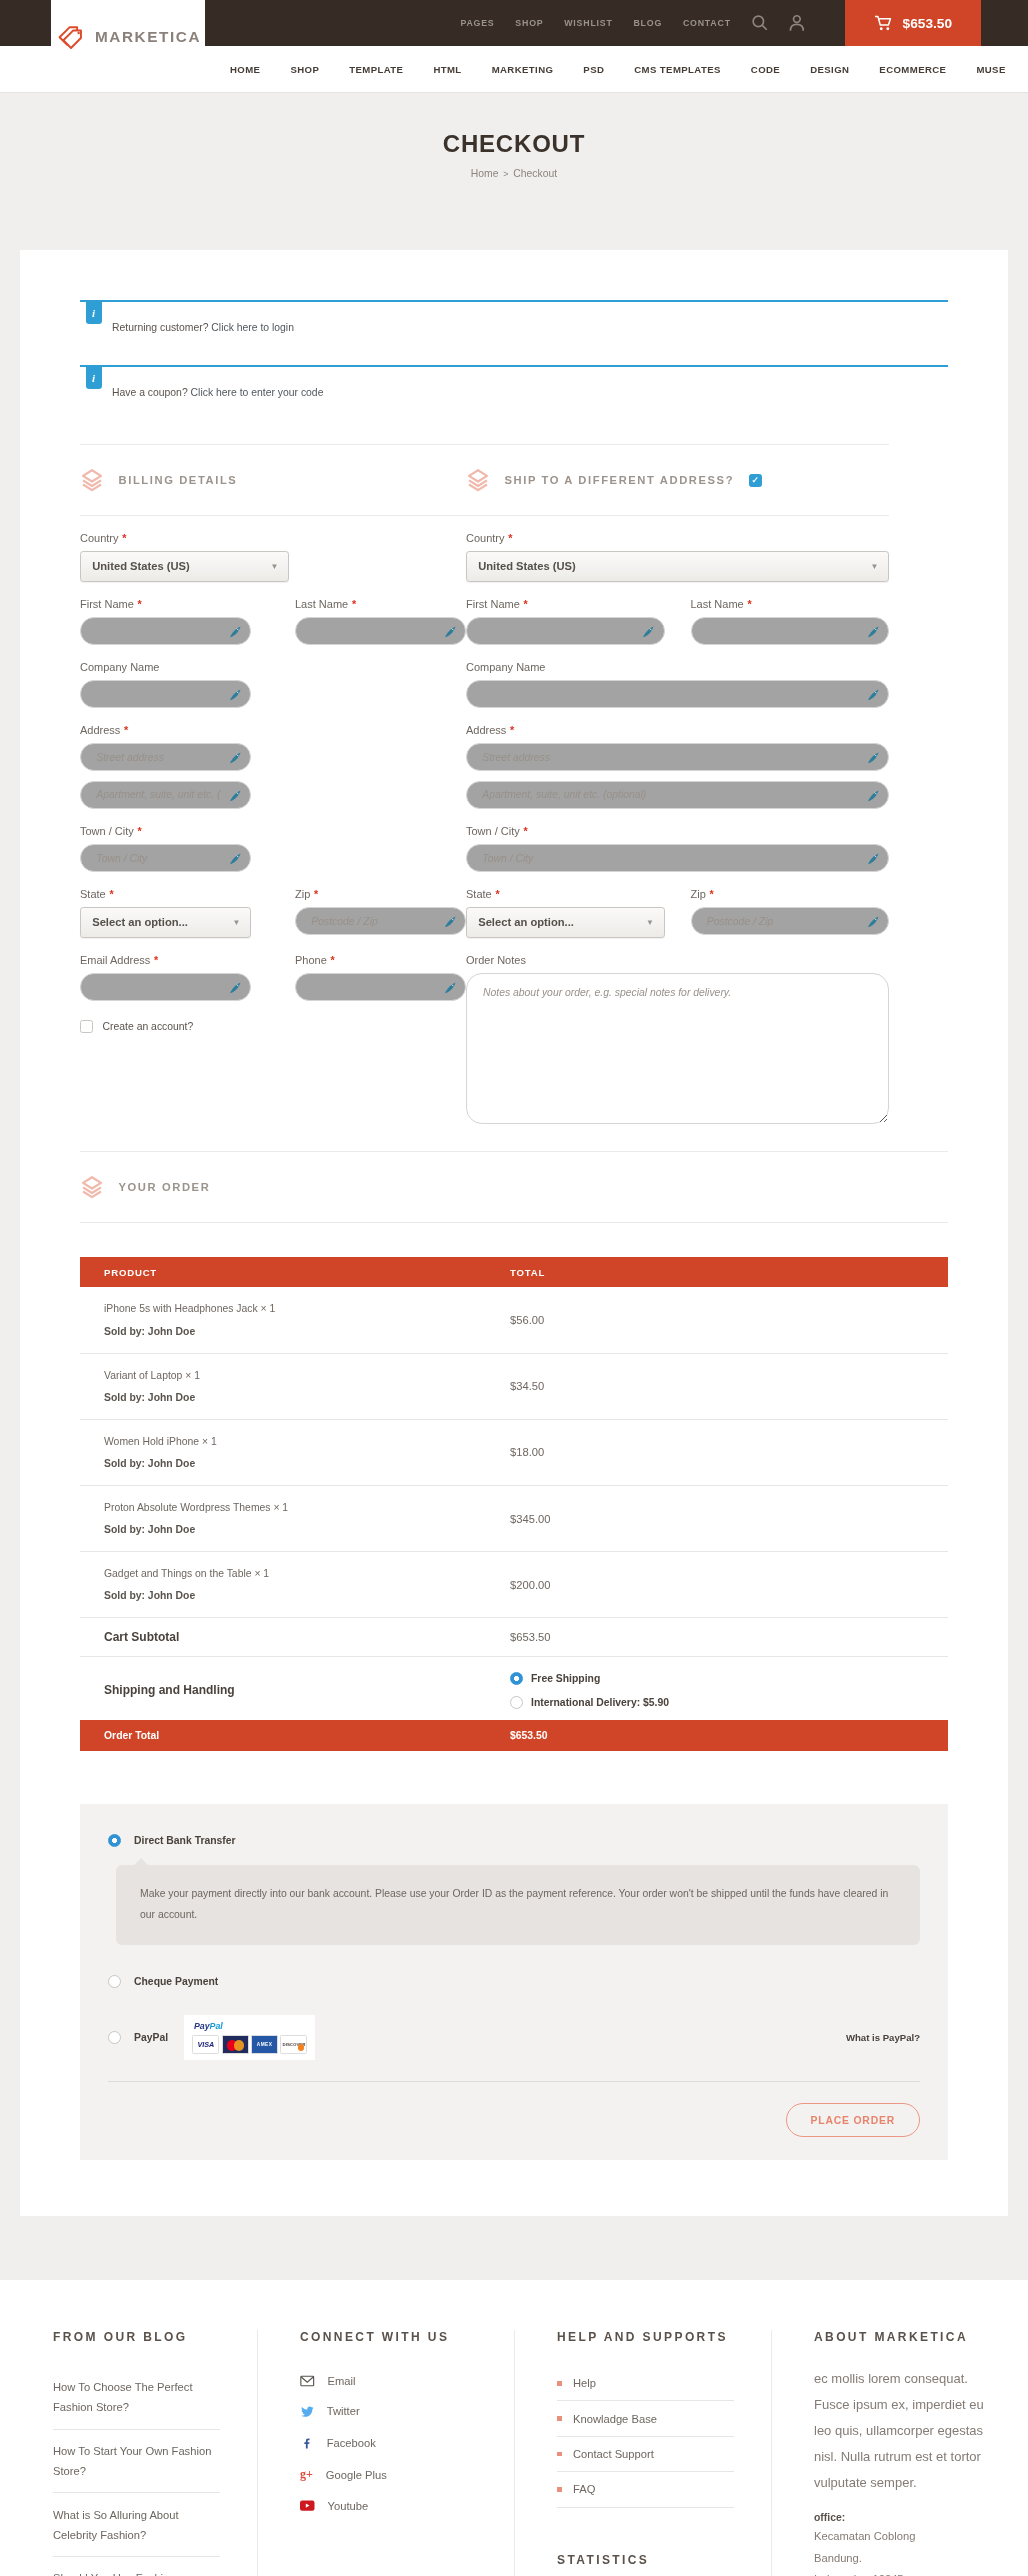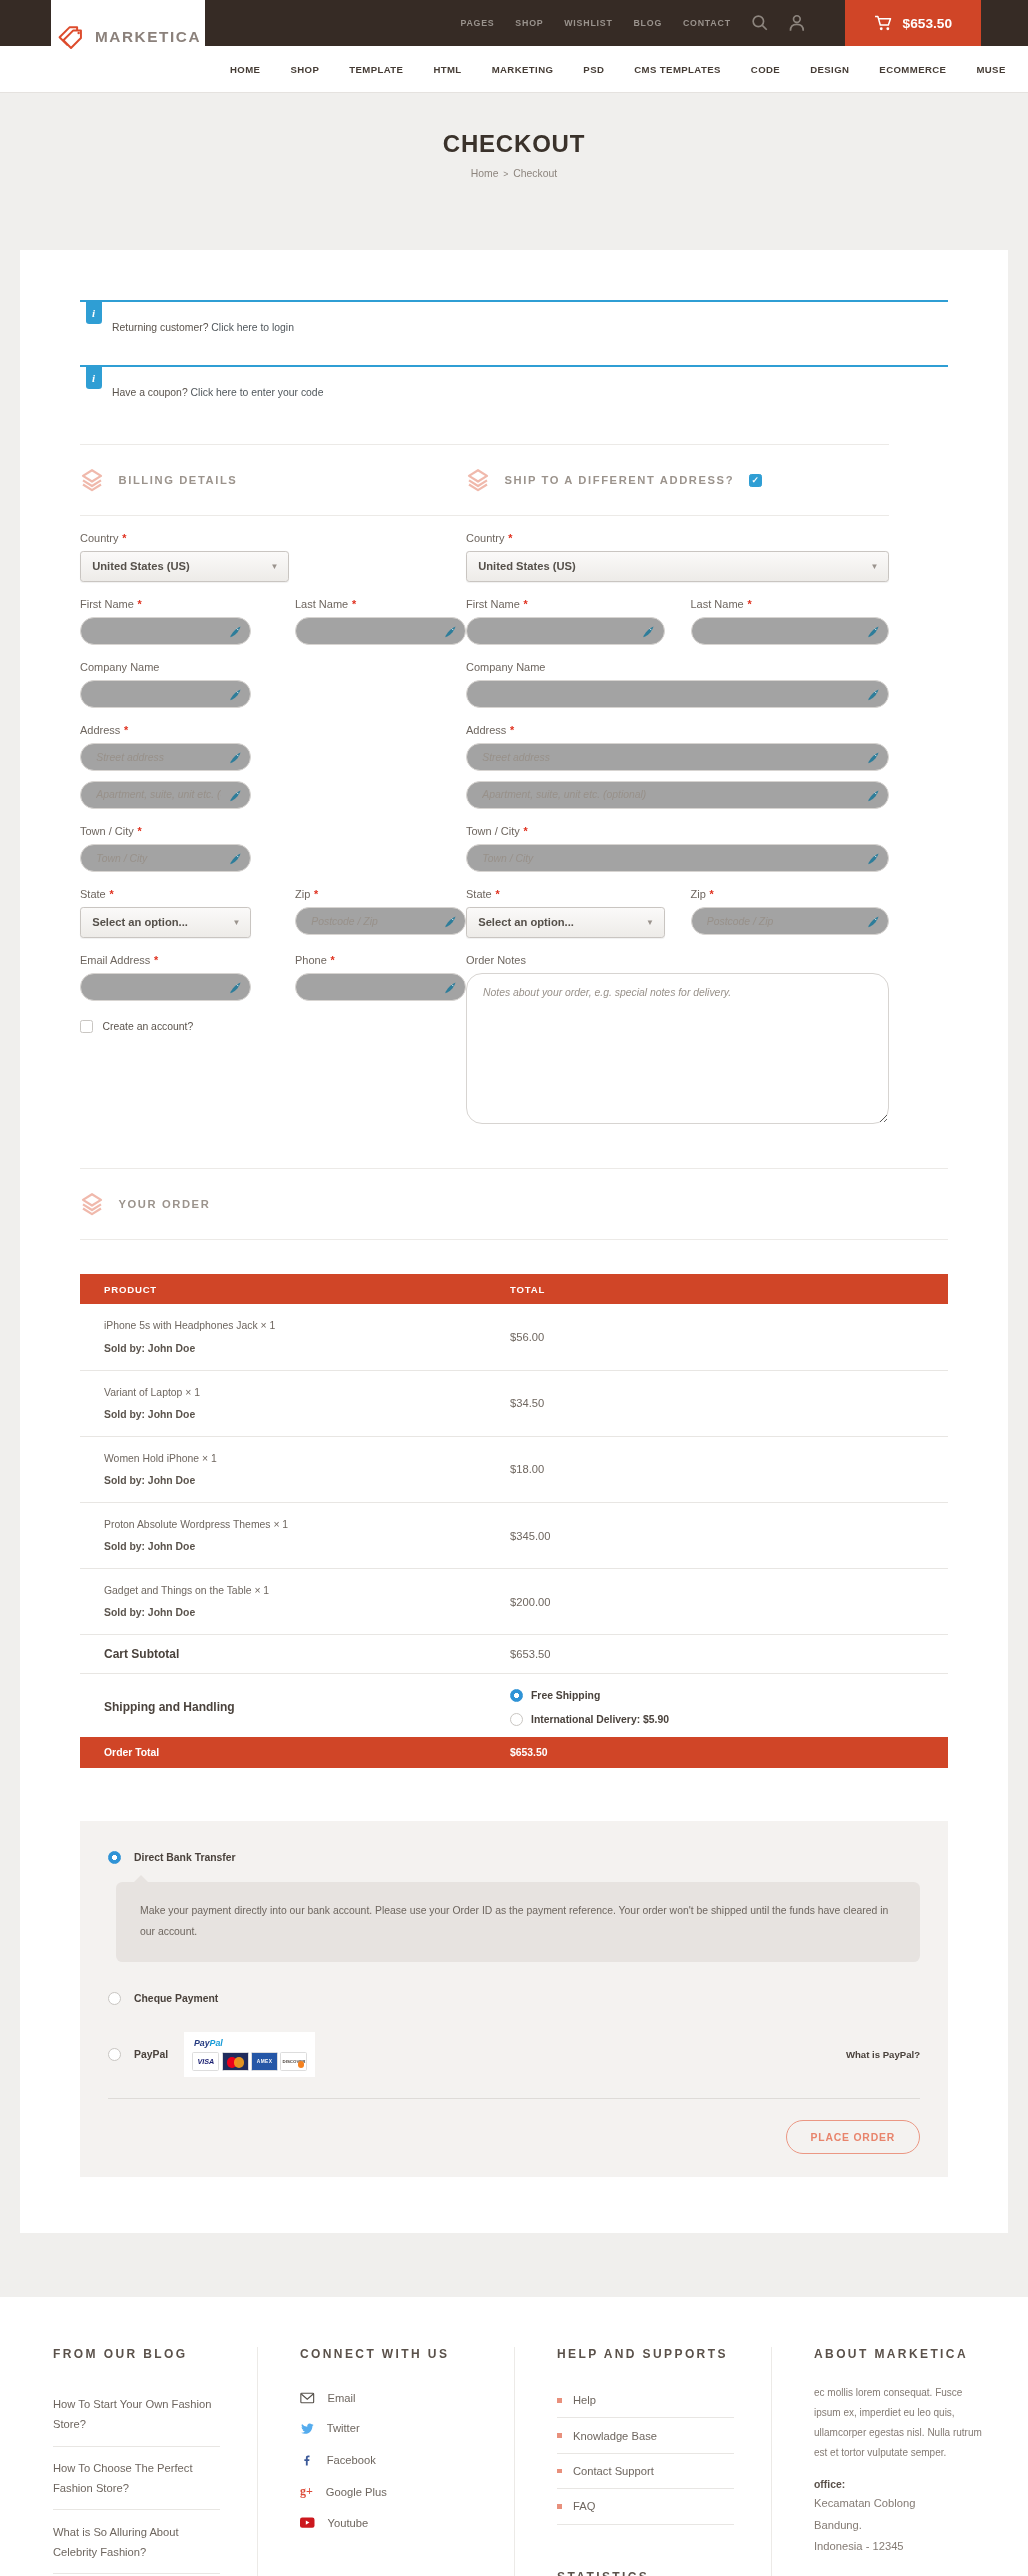--- a/index.html
+++ b/index.html
@@ -58,21 +58,21 @@
   .sel-country-b{width:209px}
   textarea.notes{width:100%;height:151px;border:0.8px solid #d7d4d1;border-radius:16px;padding:13px 16px;font-size:10.4px;color:#55504a;resize:vertical;font-family:"Liberation Sans",sans-serif;outline:none}
   textarea.notes::placeholder{font-style:italic;color:#98918a}
 
   .cbrow{display:flex;align-items:center;gap:9.6px;margin-top:19px;font-size:10.4px;color:#5a534c}
   .cb{width:13px;height:13px;border:0.8px solid #c9c6c2;border-radius:2.4px;background:#fff;display:inline-flex;align-items:center;justify-content:center;cursor:pointer}
   .cb.on{background:#2f9ed4;border-color:#2f9ed4;color:#fff;font-size:8.8px;font-weight:bold}
   .cb.on::after{content:"✓"}
 
   
-  .order-head{margin-top:42px}
+  .order-head{margin-top:25px}
   .otable{margin-top:34px}
   .ohdr{height:30.5px;background:#d04527;display:flex;align-items:center;color:#fff;font-size:9.6px;font-weight:bold;letter-spacing:0.8px}
   .c-prod{width:430px;padding-left:24px}
   .c-tot{flex:1}
   .orow{display:flex;align-items:center;border-bottom:0.8px solid #e8e6e3;padding:16px 0;min-height:64px}
   .orow .c-prod{padding-right:32px}
   .pname{font-size:10.4px;color:#6e665f;margin-bottom:11.2px}
   .psold{font-size:10.4px;font-weight:bold;color:#5a534c}
   .price{font-size:11.2px;color:#6e665f}
   .srow{display:flex;align-items:center;border-bottom:0.8px solid #e8e6e3;padding:12px 0}
@@ -113,21 +113,21 @@
   .fcol:first-child{padding-left:53px}
   .fh{font-size:12px;font-weight:bold;letter-spacing:2.4px;color:#5a514a;margin-bottom:22.5px}
   .bloglist .bitem{display:block;padding:11.2px 0;border-bottom:0.8px solid #e8e6e3;color:#6e665f;font-size:11.2px;line-height:1.8}
   .social{list-style:none}
   .social li{display:flex;align-items:center;gap:13px;padding:8.8px 0;font-size:11.2px;color:#6e665f;cursor:pointer}
   .gplus{color:#dd4b39;font-weight:bold;font-size:12px;font-family:"Liberation Serif",serif}
   .helplist{list-style:none}
   .helplist li{display:flex;align-items:center;gap:11.2px;padding:11.2px 0;border-bottom:0.8px solid #e8e6e3;font-size:11.2px;color:#6e665f;cursor:pointer}
   .sqbullet{width:4.8px;height:4.8px;background:#e8907c;flex:none}
   .stats-title{margin-top:45px}
-  .about-p{font-size:10px;color:#847b74;line-height:2;margin-bottom:16px}
+  .about-p{font-size:13px;color:#847b74;line-height:2;margin-bottom:16px}
   .office b{display:block;color:#5a514a;margin-bottom:3.2px}
   .office div{font-size:11.2px;color:#847b74;line-height:1.9}
 </style>
 </head>
 <body>
 
 <header class="top">
   <div class="logo">
     <svg width="30.5" height="30.5" viewBox="0 0 40 40">
       <g fill="#fff" stroke="#dd4b2c" stroke-width="2.6" stroke-linejoin="round">
@@ -563,22 +563,22 @@
     <div class="place-wrap">
       <button class="btn-pill">PLACE ORDER</button>
     </div>
   </div>
 </main>
 
 <footer>
   <div class="fcol">
     <div class="fh">FROM OUR BLOG</div>
     <div class="bloglist">
+      <a class="bitem">How To Choose The Perfect Fashion Store?</a>
       <a class="bitem">How To Start Your Own Fashion Store?</a>
-      <a class="bitem">How To Choose The Perfect Fashion Store?</a>
       <a class="bitem">What is So Alluring About Celebrity Fashion?</a>
       <a class="bitem">Should You Use Fashion Consultant Services?</a>
 
     </div>
   </div>
 
   <div class="fcol">
     <div class="fh">CONNECT WITH US</div>
     <ul class="social">
       <li>

